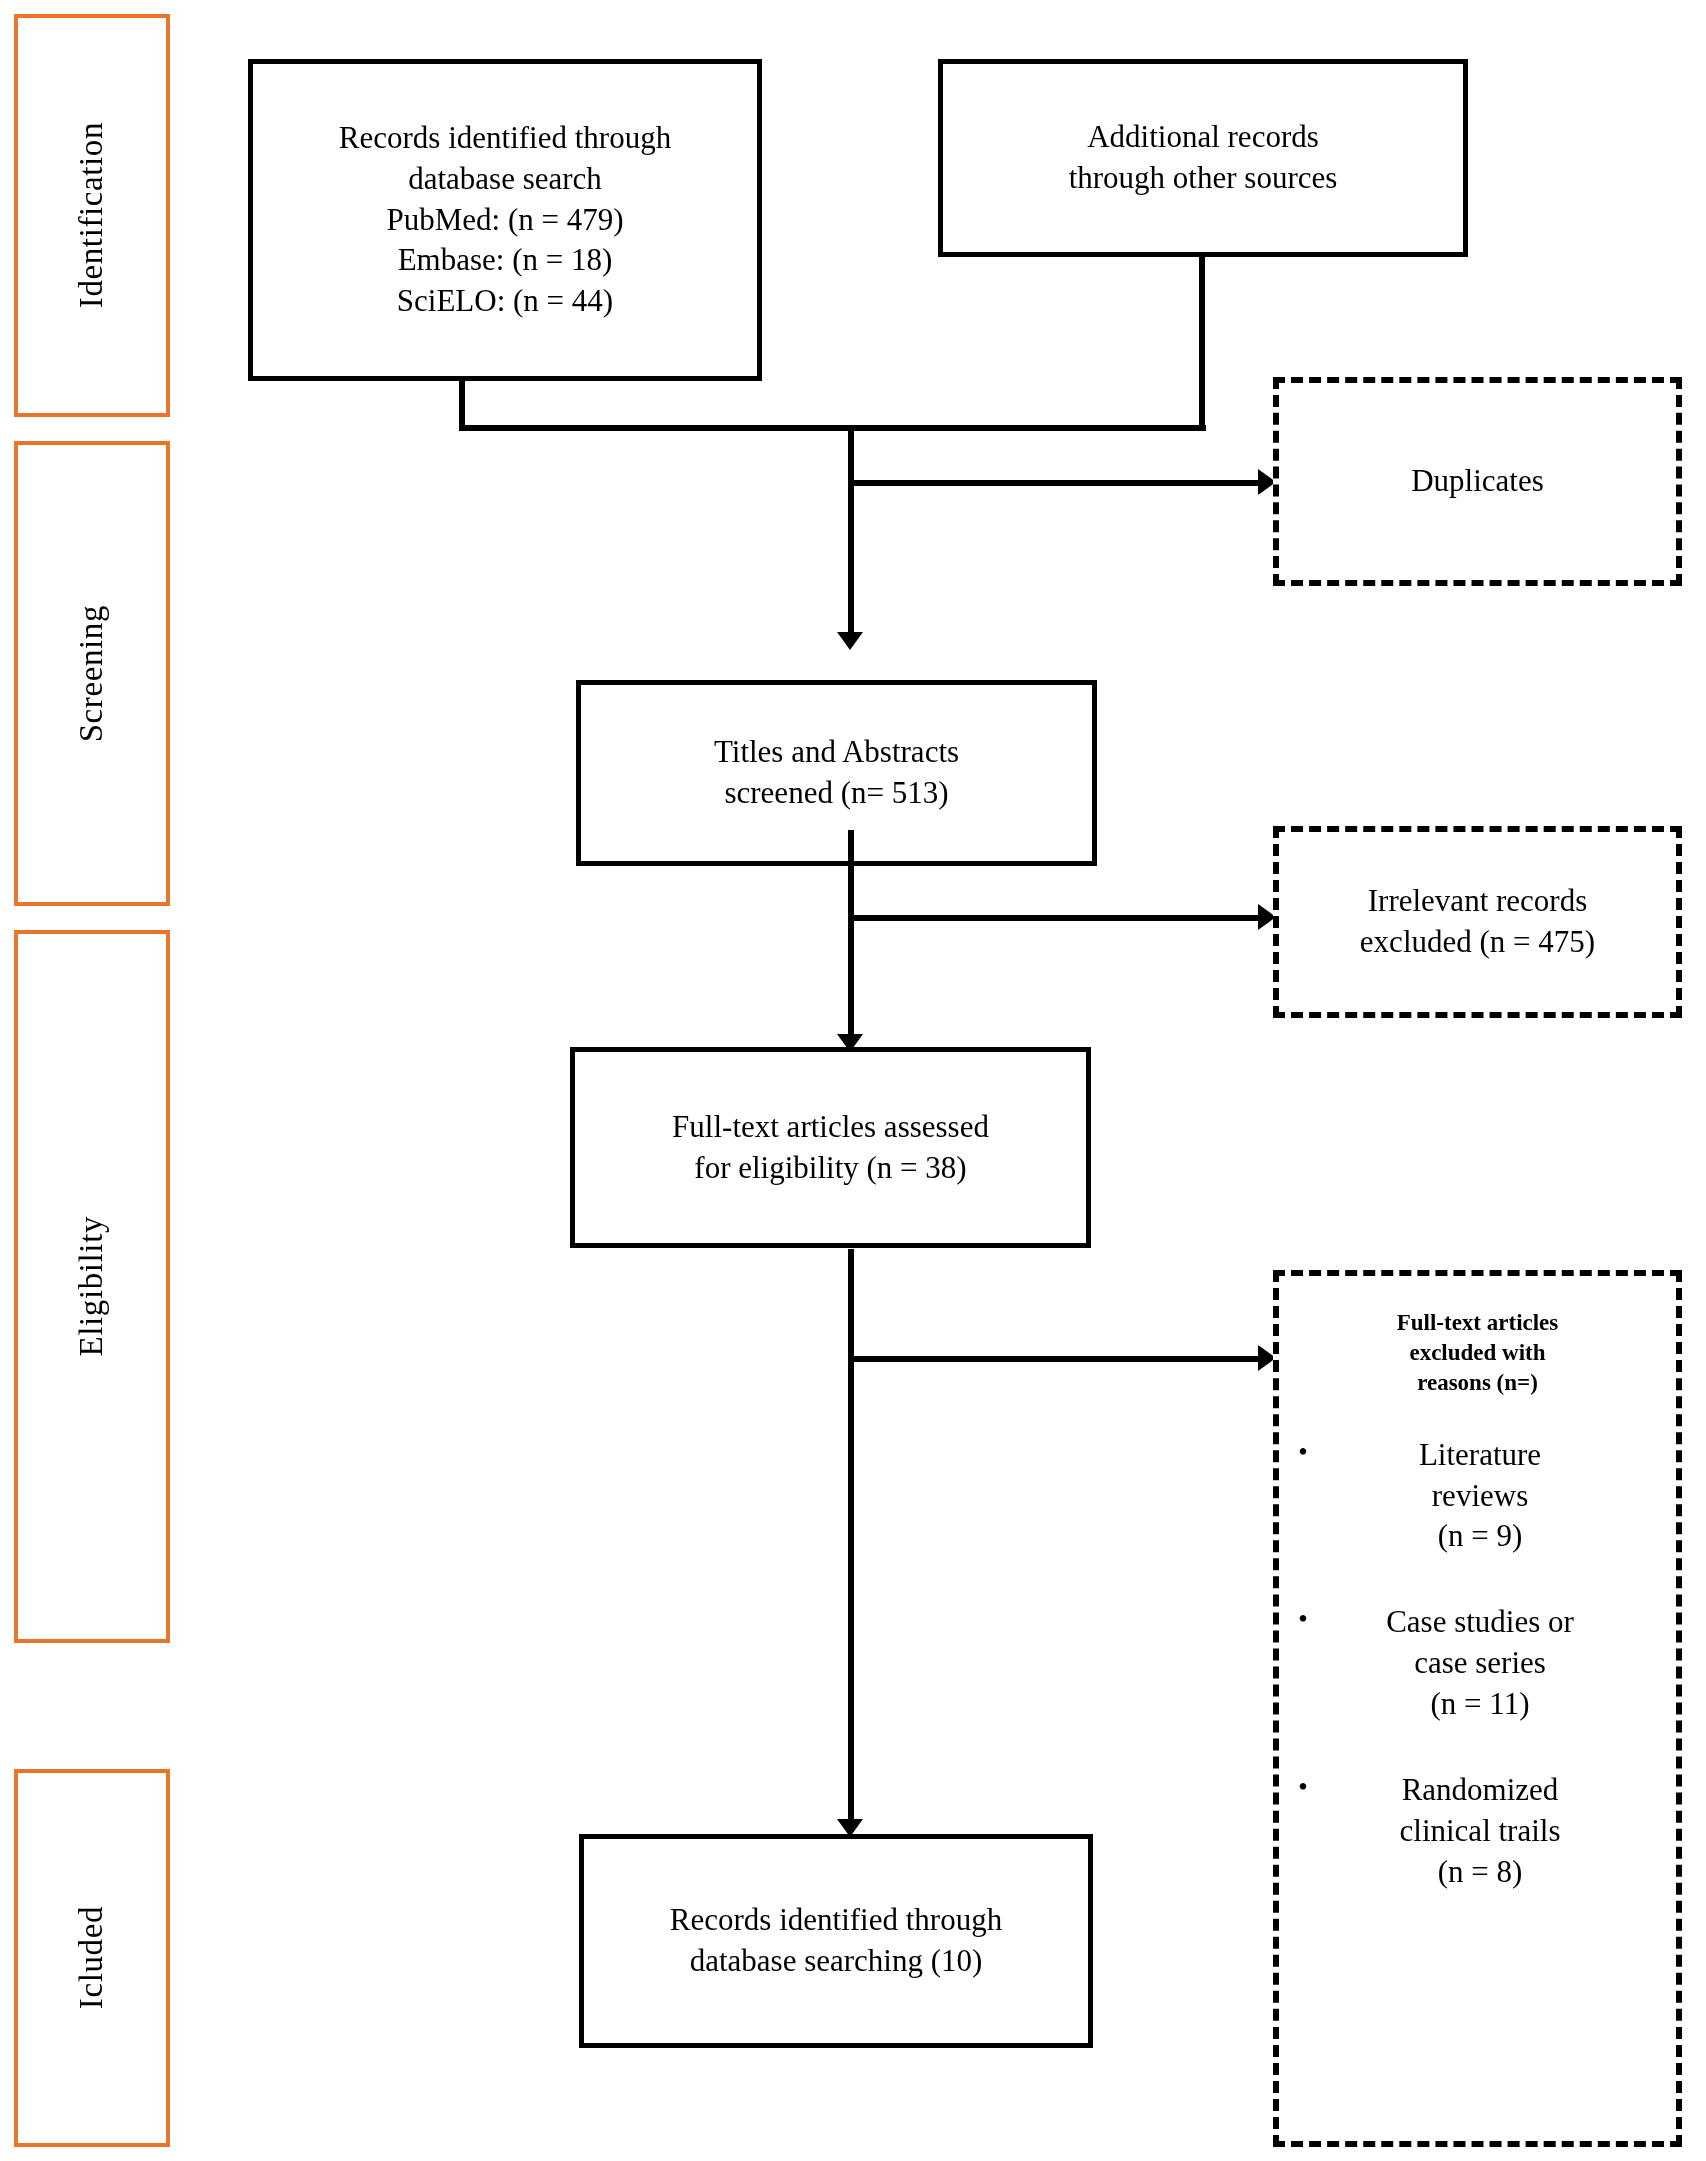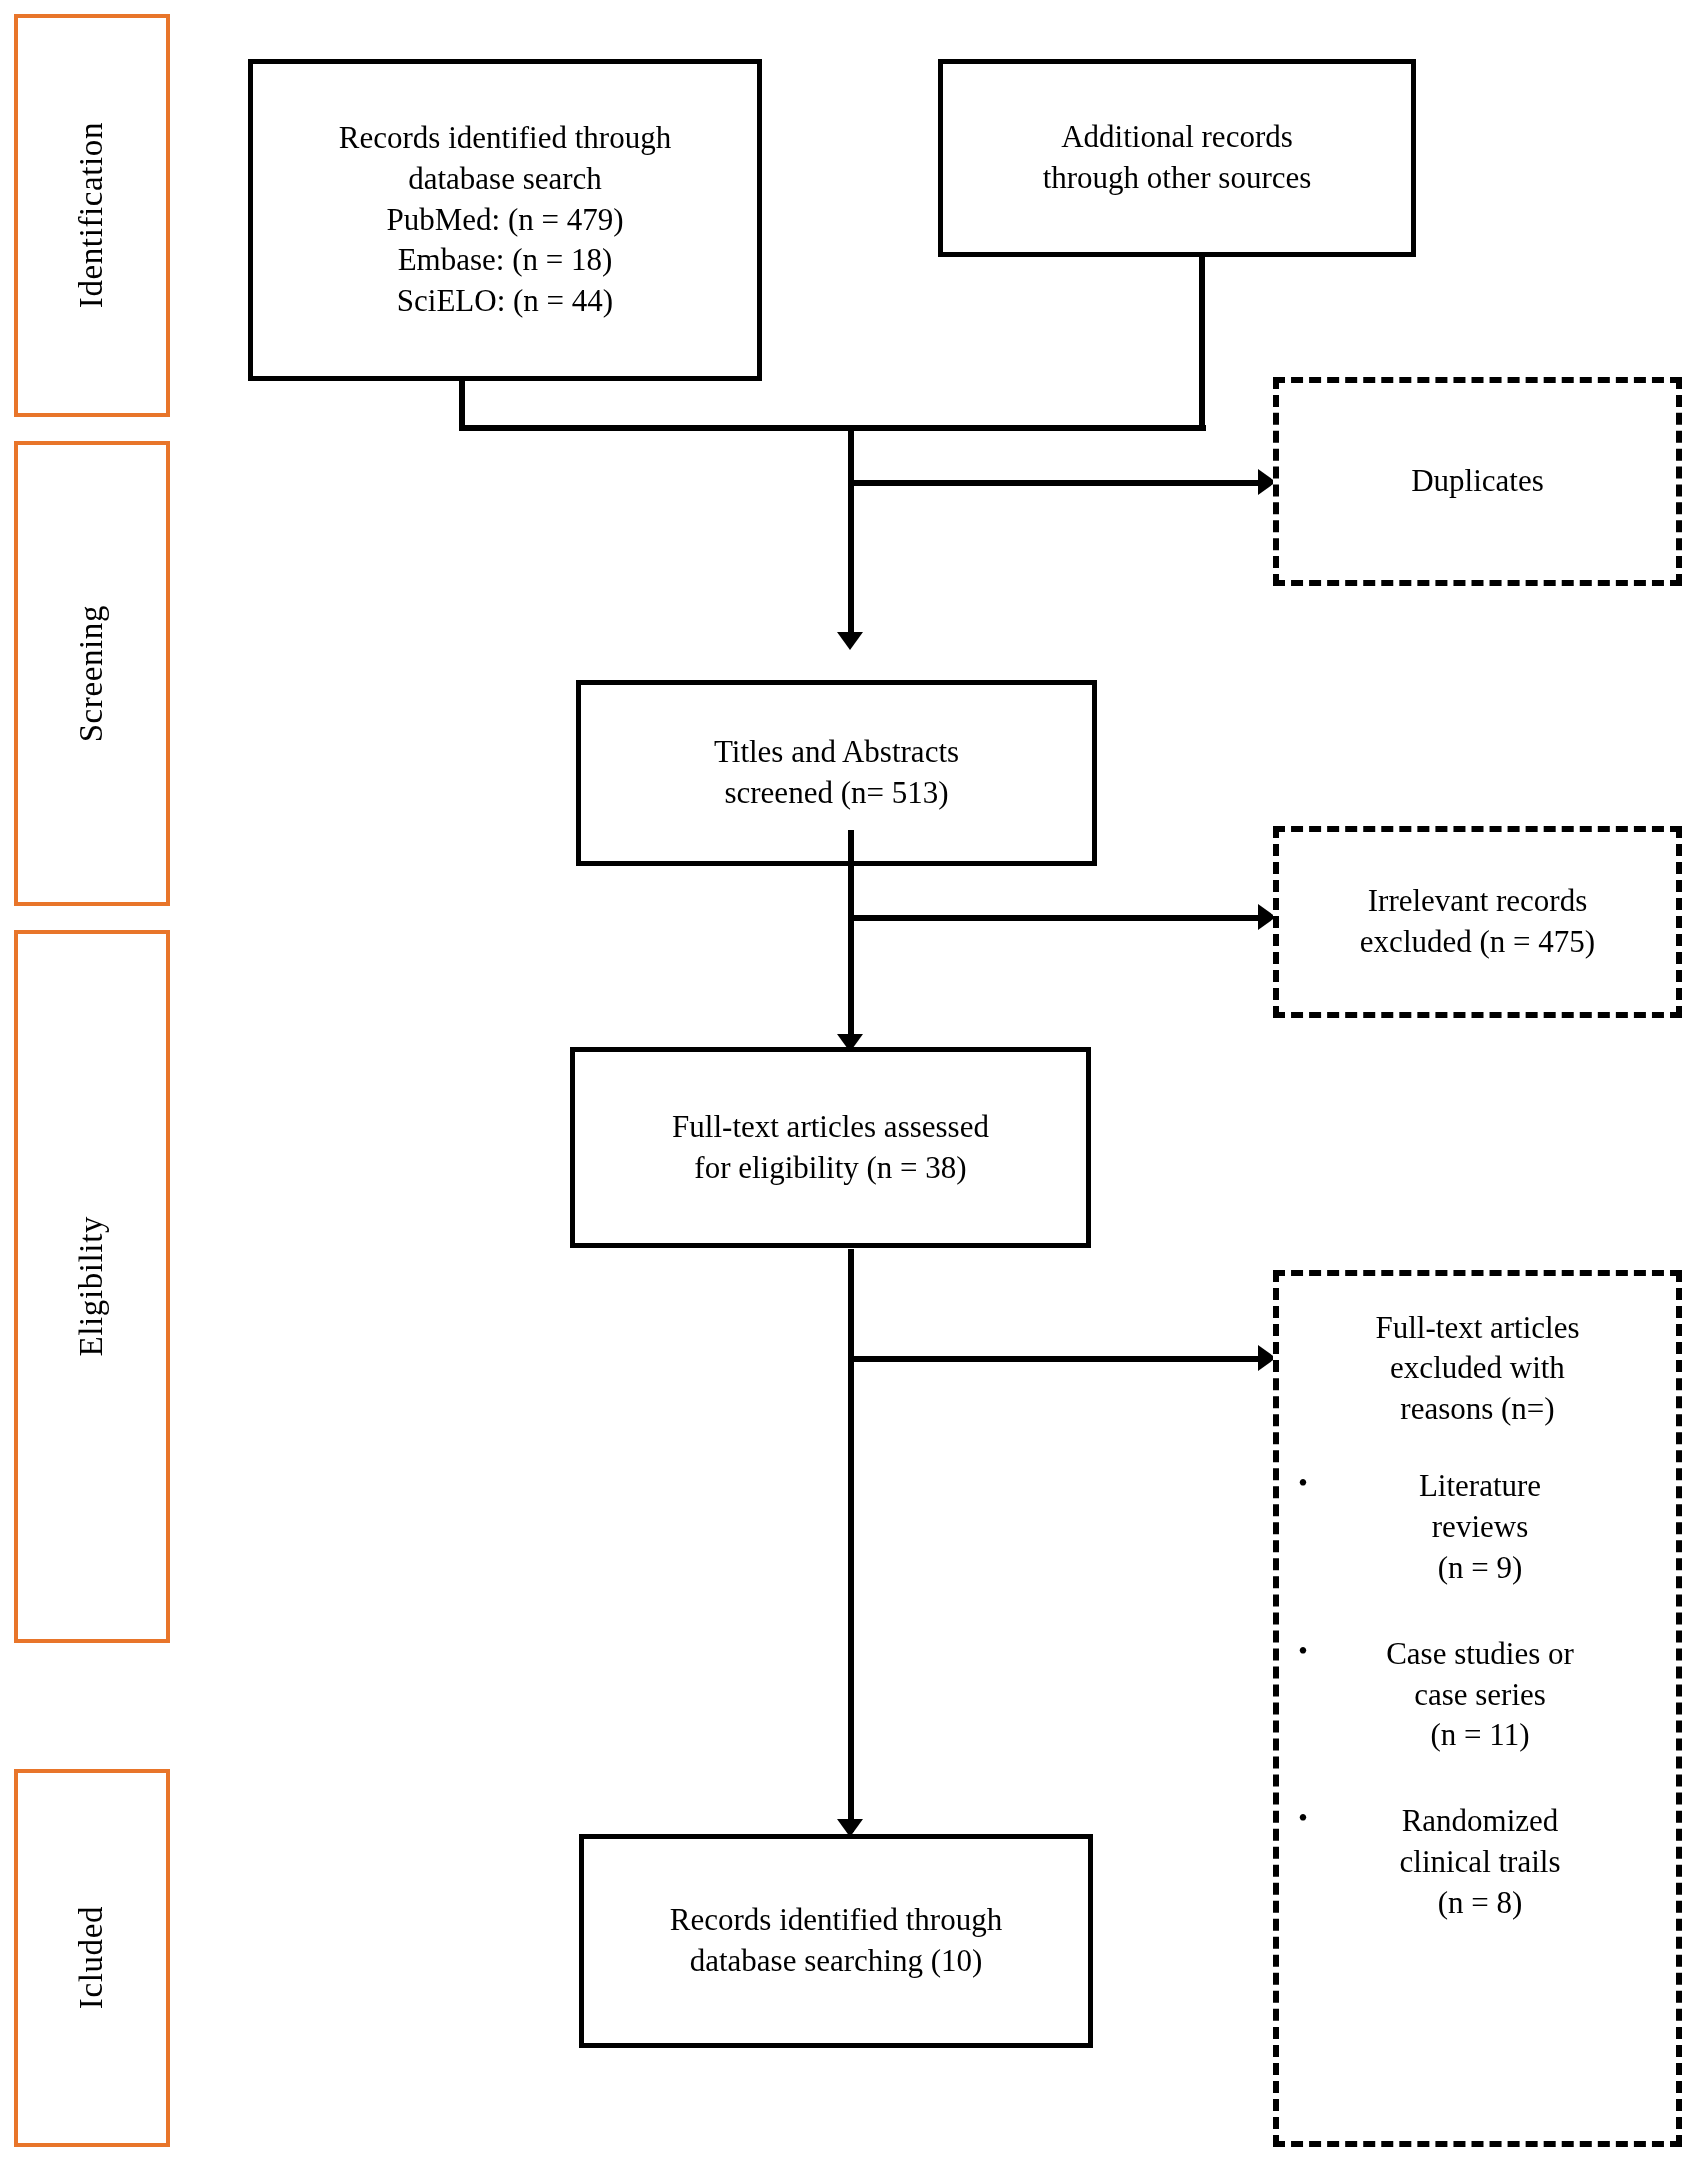--- a/index.html
+++ b/index.html
@@ -75,24 +75,24 @@
     position: absolute;
     width: 0;
     height: 0;
     border-top: 13.6px solid transparent;
     border-bottom: 13.6px solid transparent;
     border-left: 18.6px solid #000000;
   }
 
   
   .excl-title {
-    font-weight: normal;
+    font-weight: bold;
     text-align: center;
     line-height: 1.3;
-    font-size: 31px;
+    font-size: 23px;
   }
   .excl-list {
     margin: 0;
     padding: 0;
     list-style: none;
   }
   .excl-list li {
     display: flex;
     align-items: flex-start;
     margin-top: 28.5px;
@@ -134,21 +134,21 @@
 <div class="box solid" style="left:248px; top:59px; width:514px; height:322px;">
   <div class="inner">
     <div>Records identified through</div>
     <div>database search</div>
     <div>PubMed: (n = 479)</div>
     <div>Embase: (n = 18)</div>
     <div>SciELO: (n = 44)</div>
   </div>
 </div>
 
-<div class="box solid" style="left:938px; top:59px; width:478px; height:198px;">
+<div class="box solid" style="left:938px; top:59px; width:530px; height:198px;">
   <div class="inner">
     <div>Additional records</div>
     <div>through other sources</div>
   </div>
 </div>
 
 <div class="ln" style="left:459px; top:381px; width:6.2px; height:50px;"></div>
 <div class="ln" style="left:1199px; top:257px; width:6.2px; height:174px;"></div>
 <div class="ln" style="left:459px; top:425px; width:747px; height:6.2px;"></div>
 

